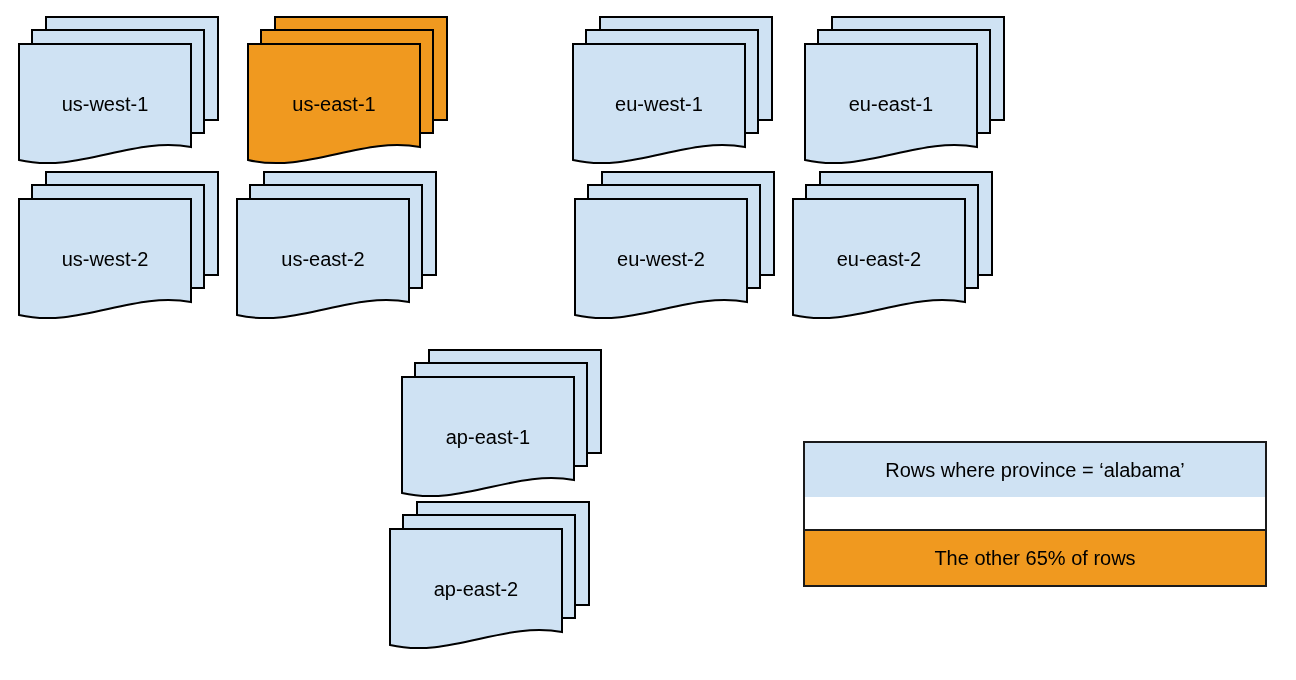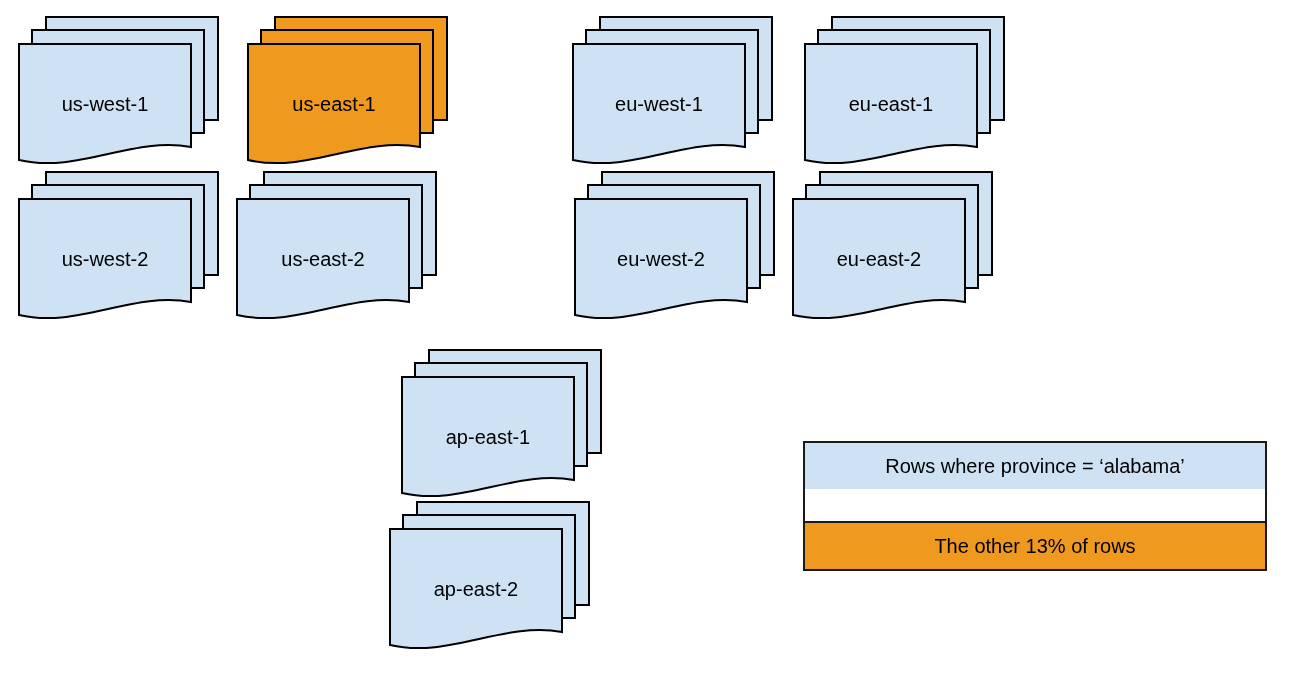--- a/index.html
+++ b/index.html
@@ -49,26 +49,26 @@
   }
   .legend-row + .legend-row {
     border-top: 2px solid #1a1a1a;
   }
 </style>
 </head>
 <body>
 
 <div id="canvas">
 
-  <div id="legend" style="left: 803px; top: 441px; width: 464px; height: 130px; gap: 32px;">
+  <div id="legend" style="left: 803px; top: 441px; width: 464px; height: 146px; gap: 32px;">
     <div class="legend-row" style="background: rgb(207, 226, 243);">
       <span>Rows where province = ‘alabama’</span>
     </div>
     <div class="legend-row" style="background: rgb(240, 153, 31);">
-      <span>The other 13% of rows</span>
+      <span>The other 65% of rows</span>
     </div>
   </div>
 
 <svg class="stack" viewBox="0 0 207 160" style="left: 18px; top: 16px;">
       <rect class="doc back" x="28" y="1" width="172" height="103" fill="#cfe2f3"></rect>
       <rect class="doc mid" x="14" y="14" width="172" height="103" fill="#cfe2f3"></rect>
       <path class="doc front" d="M1,28 L173,28 L173,131 C115,120 60,158 1,144 Z" fill="#cfe2f3"></path>
       <text class="stack-label" x="87" y="95">us-west-1</text>
     </svg>
     <svg class="stack" viewBox="0 0 207 160" style="left: 247px; top: 16px;">

